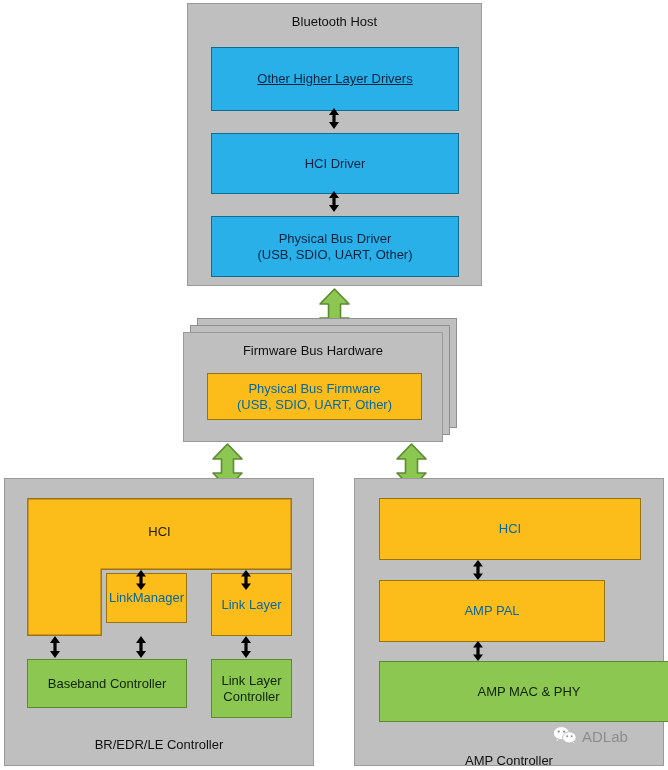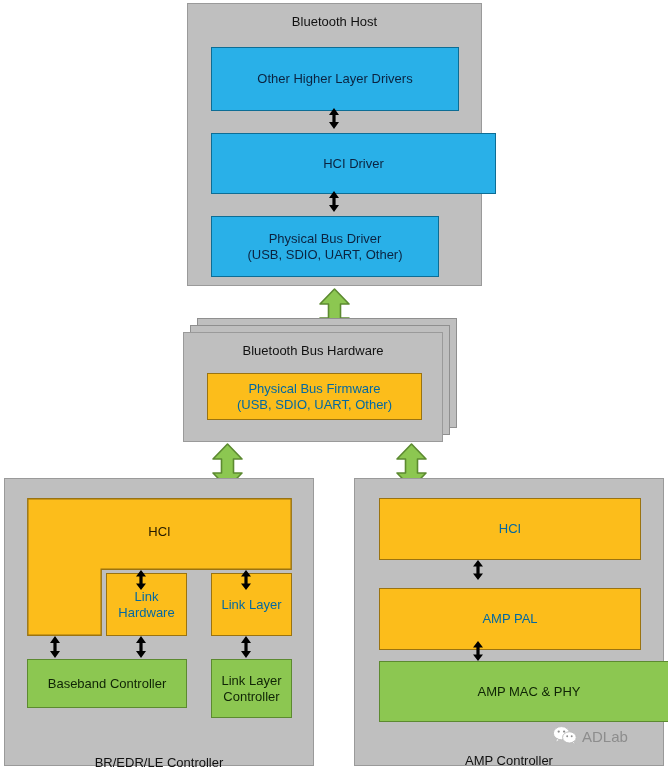--- a/index.html
+++ b/index.html
@@ -59,25 +59,25 @@
   .watermark .wx{display:block;}
 </style>
 </head>
 <body>
 
 <div class="stage">
 
   <div class="panel" style="left:187px;top:3px;width:295px;height:283px;">
     <div class="panel-title" style="top:10px;">Bluetooth Host</div>
 
-    <div class="blk blk-blue" style="left:23px;top:43px;width:248px;height:64px;">Other Higher Layer Drivers</div>
-
-    <div class="blk blk-blue" style="left:23px;top:129px;width:285px;height:61px;">HCI Driver</div>
-
-    <div class="blk blk-blue" style="left:23px;top:212px;width:228px;height:61px;flex-direction:column;">
+    <div class="blk blk-blue" style="left:23px;top:43px;width:248px;height:64px;text-decoration:underline;">Other Higher Layer Drivers</div>
+
+    <div class="blk blk-blue" style="left:23px;top:129px;width:248px;height:61px;">HCI Driver</div>
+
+    <div class="blk blk-blue" style="left:23px;top:212px;width:248px;height:61px;flex-direction:column;">
       <span>Physical Bus Driver</span>
       <span>(USB, SDIO, UART, Other)</span>
     </div>
   </div>
 
   <div class="arrow-bk" style="left:327px;top:108px;height:21px;">
     <svg width="14" height="21" viewBox="0 0 14 21">
       <path d="M7 0 L12 7 L8.6 7 L8.6 14 L12 14 L7 21 L2 14 L5.4 14 L5.4 7 L2 7 Z" fill="#000"></path>
     </svg>
   </div>
@@ -91,21 +91,21 @@
   <div class="arrow-gr" style="left:318px;top:288px;">
     <svg width="33" height="46" viewBox="0 0 33 46">
       <path d="M16.5 1 L31 16 L22.5 16 L22.5 30 L31 30 L16.5 45 L2 30 L10.5 30 L10.5 16 L2 16 Z" fill="#8cc751" stroke="#5c8a30" stroke-width="1.6" stroke-linejoin="round"></path>
     </svg>
   </div>
 
   <div class="stack-card" style="left:197px;top:318px;width:260px;height:110px;"></div>
   <div class="stack-card" style="left:190px;top:325px;width:260px;height:110px;"></div>
 
   <div class="panel" style="left:183px;top:332px;width:260px;height:110px;">
-    <div class="panel-title" style="top:10px;">Bluetooth Bus Hardware</div>
+    <div class="panel-title" style="top:10px;">Firmware Bus Hardware</div>
 
     <div class="blk blk-orange" style="left:23px;top:40px;width:215px;height:47px;flex-direction:column;">
       <span>Physical Bus Firmware</span>
       <span>(USB, SDIO, UART, Other)</span>
     </div>
   </div>
 
   <div class="arrow-gr" style="left:211px;top:443px;">
     <svg width="33" height="46" viewBox="0 0 33 46">
       <path d="M16.5 1 L31 16 L22.5 16 L22.5 30 L31 30 L16.5 45 L2 30 L10.5 30 L10.5 16 L2 16 Z" fill="#8cc751" stroke="#5c8a30" stroke-width="1.6" stroke-linejoin="round"></path>
@@ -120,35 +120,35 @@
 
   <div class="panel" style="left:4px;top:478px;width:310px;height:288px;">
 
     <div class="hci-L" style="left:22px;top:19px;width:265px;height:138px;">
       <svg width="265" height="138" viewBox="0 0 265 138" preserveAspectRatio="none">
         <path d="M0.8 0.8 H264.2 V71.2 H74.2 V137.2 H0.8 Z" fill="#fcbd1b" stroke="#9a7311" stroke-width="1.4" stroke-linejoin="miter"></path>
       </svg>
       <div class="lbl" style="top:26px;">HCI</div>
     </div>
 
-    <div class="blk blk-orange" style="left:101px;top:94px;width:81px;height:63px;flex-direction:column;">
+    <div class="blk blk-orange" style="left:101px;top:94px;width:81px;height:50px;flex-direction:row;">
       <span>Link</span>
-      <span>Hardware</span>
+      <span>Manager</span>
     </div>
 
     <div class="blk blk-orange" style="left:206px;top:94px;width:81px;height:63px;">Link Layer</div>
 
     <div class="blk blk-green" style="left:22px;top:180px;width:160px;height:49px;">Baseband Controller</div>
 
     <div class="blk blk-green" style="left:206px;top:180px;width:81px;height:59px;flex-direction:column;">
       <span>Link Layer</span>
       <span>Controller</span>
     </div>
 
-    <div class="panel-title" style="top:276px;">BR/EDR/LE Controller</div>
+    <div class="panel-title" style="top:258px;">BR/EDR/LE Controller</div>
   </div>
 
   <div class="arrow-bk" style="left:134px;top:570px;height:20px;">
     <svg width="14" height="20" viewBox="0 0 14 20">
       <path d="M7 0 L12 6.6 L8.6 6.6 L8.6 13.4 L12 13.4 L7 20 L2 13.4 L5.4 13.4 L5.4 6.6 L2 6.6 Z" fill="#000"></path>
     </svg>
   </div>
   <div class="arrow-bk" style="left:239px;top:570px;height:20px;">
     <svg width="14" height="20" viewBox="0 0 14 20">
       <path d="M7 0 L12 6.6 L8.6 6.6 L8.6 13.4 L12 13.4 L7 20 L2 13.4 L5.4 13.4 L5.4 6.6 L2 6.6 Z" fill="#000"></path>
@@ -167,21 +167,21 @@
   <div class="arrow-bk" style="left:239px;top:636px;height:22px;">
     <svg width="14" height="22" viewBox="0 0 14 22">
       <path d="M7 0 L12 7 L8.6 7 L8.6 15 L12 15 L7 22 L2 15 L5.4 15 L5.4 7 L2 7 Z" fill="#000"></path>
     </svg>
   </div>
 
   <div class="panel" style="left:354px;top:478px;width:310px;height:288px;">
 
     <div class="blk blk-orange" style="left:24px;top:19px;width:262px;height:62px;">HCI</div>
 
-    <div class="blk blk-orange" style="left:24px;top:109px;width:262px;height:62px;">AMP PAL</div>
+    <div class="blk blk-orange" style="left:24px;top:101px;width:226px;height:62px;">AMP PAL</div>
 
     <div class="blk blk-green" style="left:24px;top:182px;width:300px;height:61px;">AMP MAC &amp; PHY</div>
 
     <div class="panel-title" style="top:274px;">AMP Controller</div>
 
     <div class="watermark" style="left:198px;top:247px;justify-content:space-between;">
       <span class="wx">
         <svg width="24" height="19" viewBox="0 0 24 19">
           <ellipse cx="8.4" cy="7.2" rx="8" ry="6.6" fill="#ffffff" stroke="#b9b9b9" stroke-width="0.9"></ellipse>
           <path d="M4.2 12.6 L2.2 16.4 L6.6 14.1 Z" fill="#ffffff" stroke="#b9b9b9" stroke-width="0.9"></path>

